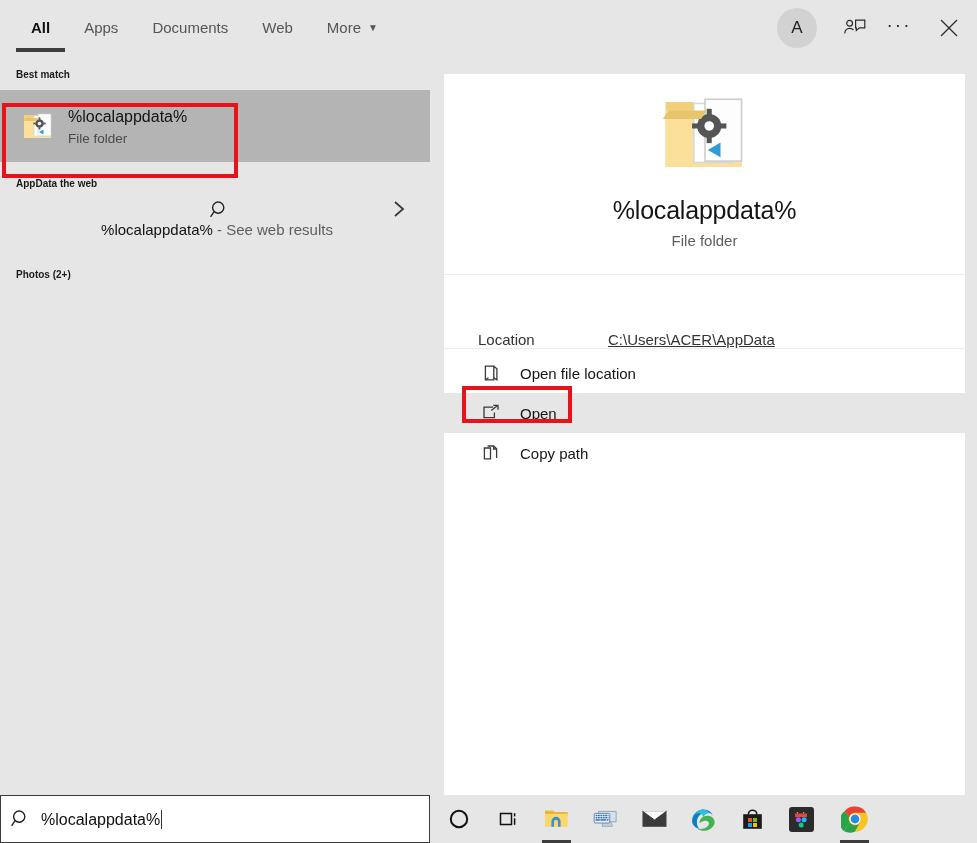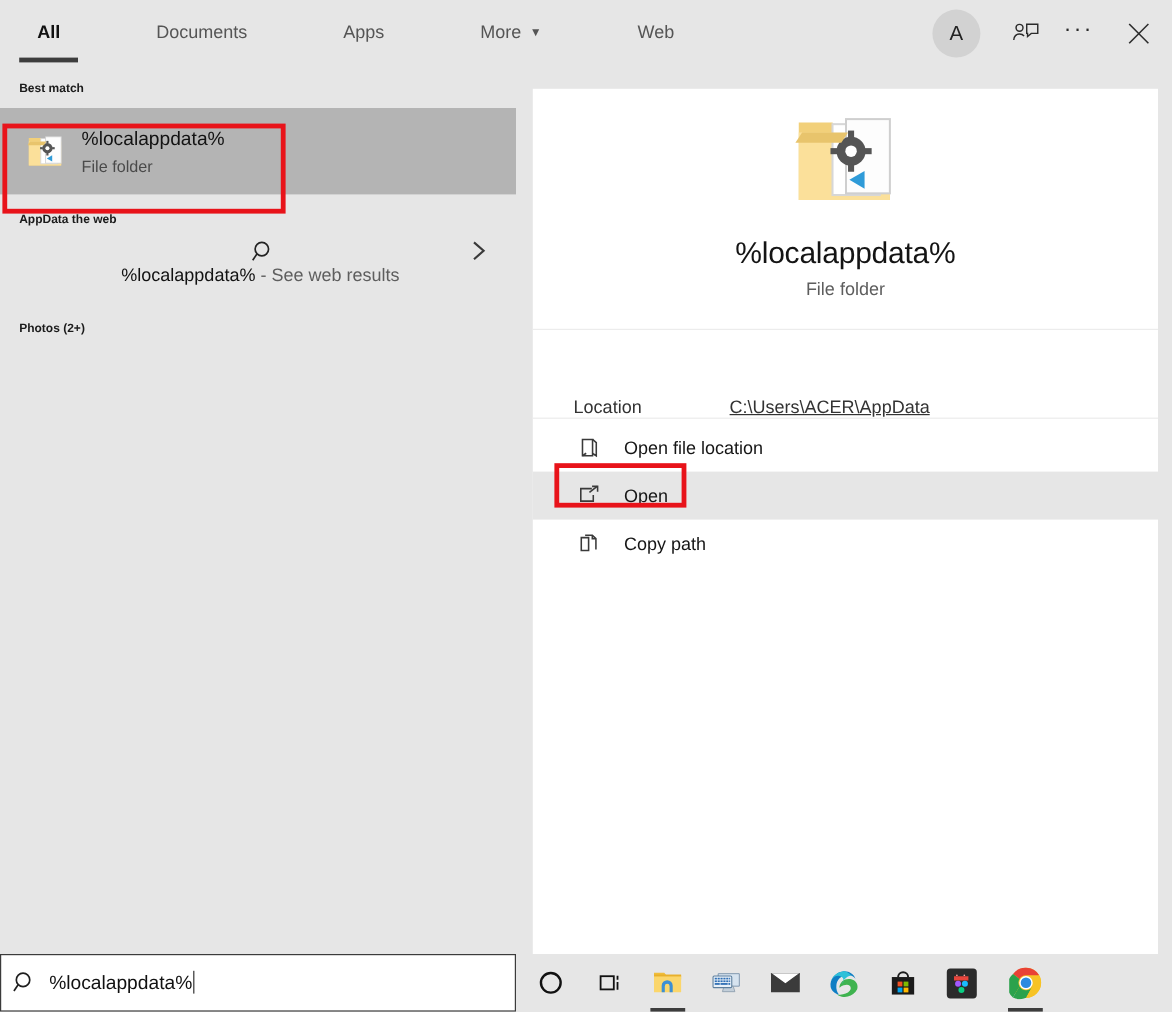--- a/index.html
+++ b/index.html
@@ -27,21 +27,20 @@
     left: 0; top: 0;
     width: 977px; height: 55px;
     background: #e6e6e6;
   }
   .tabs {
     position: absolute;
     left: 14px; top: 0;
     height: 55px;
     display: flex;
     align-items: center;
-    gap: 46px;
   }
   .tab {
     position: relative;
     height: 55px;
     display: flex;
     align-items: center;
     padding: 0 17px;
     font-size: 15px;
     color: #555555;
     cursor: default;
@@ -330,31 +329,31 @@
 
 <div id="app">
 
   <div class="tabbar">
     <div class="tabs">
       <div class="tab active">
         <span>All</span>
         <span class="tab-underline"></span>
       </div>
       <div class="tab">
+        <span>Apps</span>
+      </div>
+      <div class="tab">
         <span>Documents</span>
       </div>
       <div class="tab">
-        <span>Apps</span>
+        <span>Web</span>
       </div>
       <div class="tab">
         <span>More</span>
         <span class="caret">▼</span>
-      </div>
-      <div class="tab">
-        <span>Web</span>
       </div>
     </div>
 
     <div class="topright">
       <div class="avatar">
         <span>A</span>
       </div>
       <div class="iconbtn">
         <svg width="24" height="24" viewBox="0 0 24 24" fill="none" stroke="#2b2b2b" stroke-width="1.2">
           <circle cx="6.6" cy="7.2" r="2.9"></circle>

